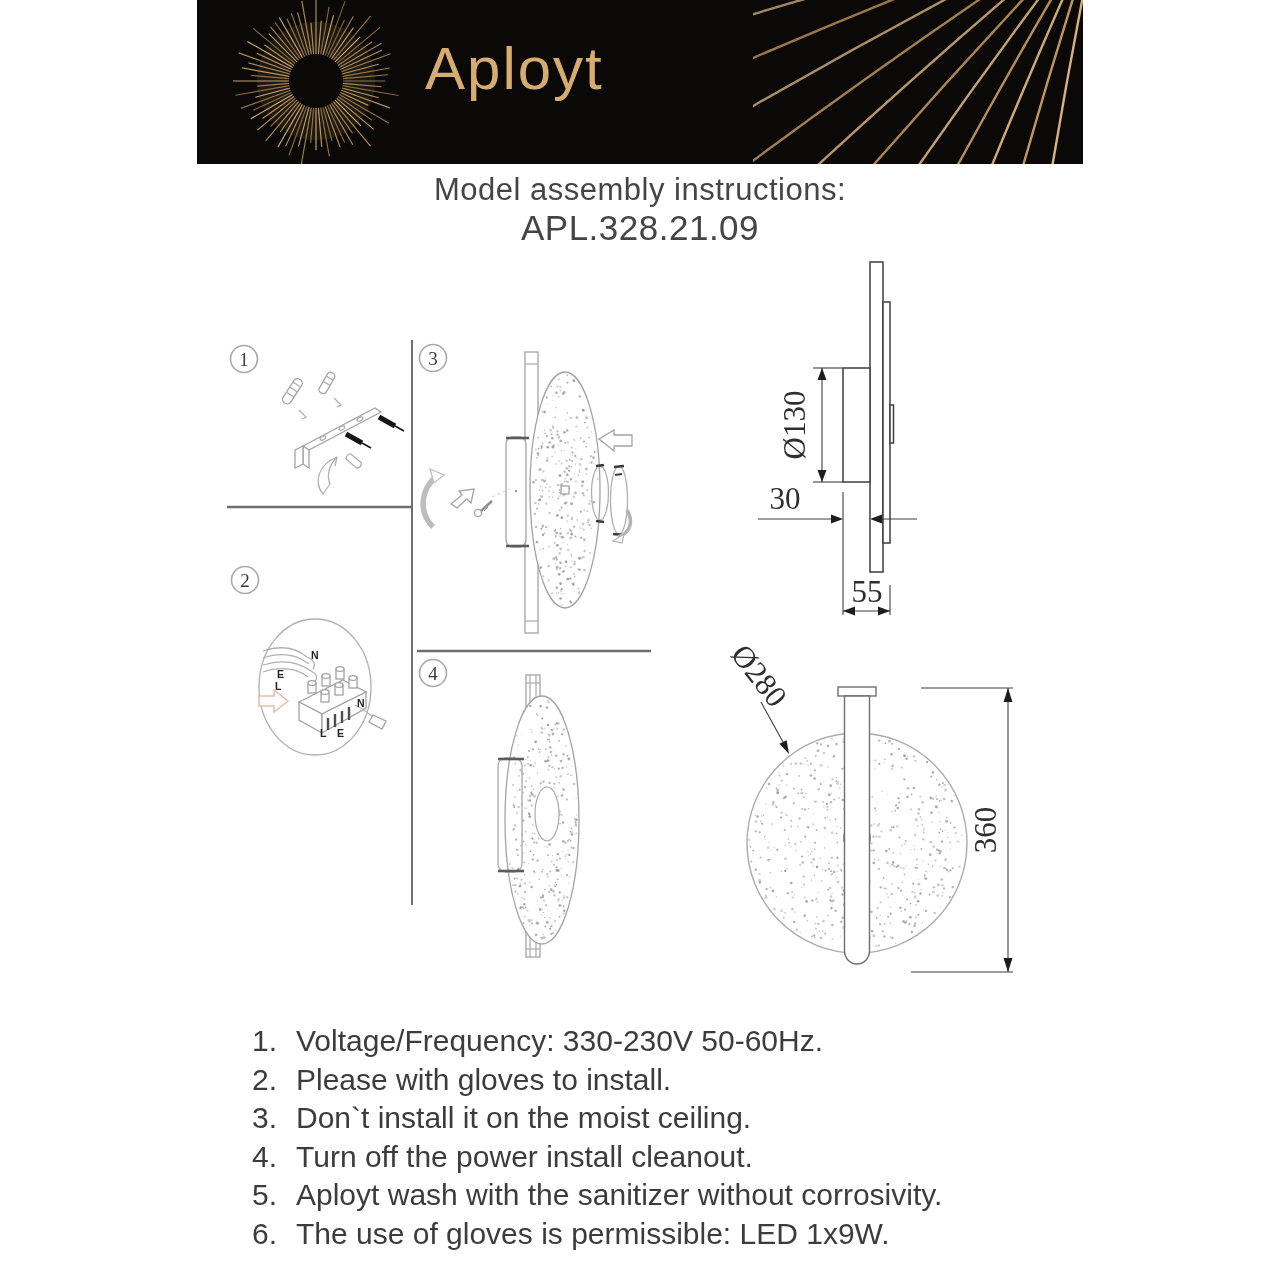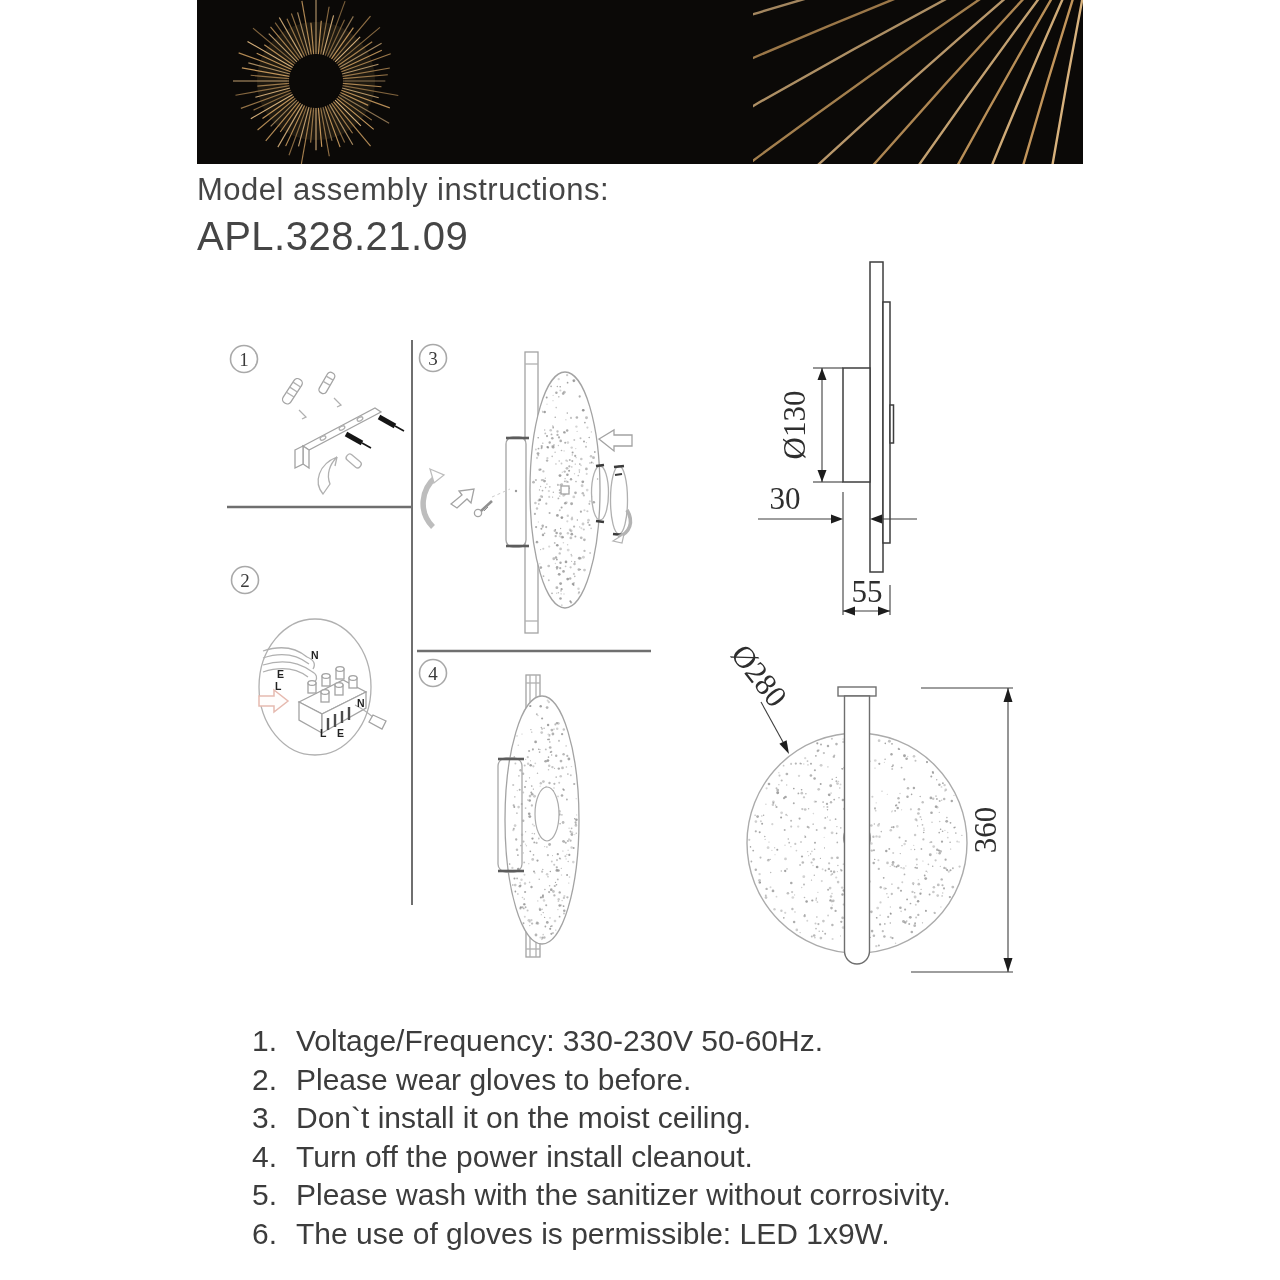--- a/index.html
+++ b/index.html
@@ -1,23 +1,23 @@
 <!DOCTYPE html>
 <html><head>
 <meta charset="utf-8">
 <style>
   html,body{margin:0;padding:0;background:#ffffff;}
   .page{position:relative;width:1280px;height:1280px;background:#fff;overflow:hidden;
         font-family:"Liberation Sans", sans-serif;}
   .hdr{position:absolute;left:197px;top:0;width:886px;height:164px;background:#0b0907;overflow:hidden;}
   .brand{position:absolute;left:228px;top:34px;font-size:60px;letter-spacing:2px;color:#d7ac71;
          font-family:"Liberation Sans", sans-serif;font-weight:400;}
-  .titleblock{position:absolute;left:197px;top:172px;width:886px;text-align:left;color:#454545;}
+  .titleblock{position:absolute;left:197px;top:172px;width:886px;text-align:center;color:#454545;}
   .t1{font-size:31px;letter-spacing:.5px;}
-  .t2{font-size:40px;letter-spacing:.5px;margin-top:6px;}
+  .t2{font-size:35px;letter-spacing:.5px;}
   .list{position:absolute;left:252px;top:1022px;width:830px;color:#3c3c3c;font-size:30px;}
   .li{display:flex;line-height:38.6px;}
   .li .n{width:44px;flex:0 0 44px;text-align:left;}
   .li .tx{flex:1;}
   svg text{user-select:none;}
   .dimb{font-family:"Liberation Serif", serif;font-size:31px;fill:#2e2e2e;}
   .stepnum{font-family:"Liberation Serif", serif;font-size:19px;fill:#3a3a3a;}
   .wlabel{font-family:"Liberation Sans", sans-serif;font-size:10.5px;font-weight:bold;fill:#222;}
   .lt{stroke:#b0b0b0;fill:none;stroke-width:1.3;}
   .ltf{stroke:#a3a3a3;fill:#ffffff;stroke-width:1.3;}
@@ -102,20 +102,21 @@
         <line x1="112.09188309203678" y1="67.9081169079632" x2="137.1473646965344" y2="42.85263530346558" stroke="#e4bc84" stroke-width="1.15" opacity="0.92"></line>
         <line x1="113.6831999642124" y1="69.64473453846344" x2="156.92580355982105" y2="33.359881810242875" stroke="#d2a263" stroke-width="1.15" opacity="0.62"></line>
         <line x1="115.11710519580276" y1="71.51343621852175" x2="149.1904108961674" y2="47.65505071540252" stroke="#d2a263" stroke-width="1.15" opacity="0.79"></line>
         <line x1="116.38268590217984" y1="73.49999999999999" x2="158.5716026968122" y2="49.142217531800235" stroke="#e4bc84" stroke-width="1.15" opacity="0.69"></line>
         <line x1="117.47031024998954" y1="75.5893069330011" x2="158.8328851974856" y2="56.30162147397356" stroke="#d2a263" stroke-width="1.15" opacity="0.86"></line>
         <line x1="118.37170076121953" y1="77.76545613020694" x2="167.70101705914595" y2="59.81105332105908" stroke="#d2a263" stroke-width="1.15" opacity="0.73"></line>
         <line x1="119.07999730980484" y1="80.01188578223194" x2="155.4663357406397" y2="70.26219578416422" stroke="#e4bc84" stroke-width="1.15" opacity="0.75"></line>
         <line x1="119.58980933132962" y1="82.31149920299285" x2="166.83818647167027" y2="73.98033551846169" stroke="#d2a263" stroke-width="1.15" opacity="0.69"></line>
         <line x1="119.89725684847713" y1="84.64679494581323" x2="164.81823257613738" y2="80.71671881511975" stroke="#d2a263" stroke-width="1.15" opacity="0.70"></line>
       </svg>
+    <div class="brand">Aployt</div>
     <svg id="fanrays" style="position:absolute;right:0;top:0;" width="330" height="164" viewBox="0 0 330 164">
         <path d="M345,-80 Q281.1133344187941,233.87018647988083 244.88194237425213,552.1205379808881" fill="none" stroke="#e4bc84" stroke-width="2.4" opacity="0.95"></path>
         <path d="M345,-80 Q246.1974013358535,224.68680066128826 174.38147225533103,536.8381619114058" fill="none" stroke="#d2a263" stroke-width="2.4" opacity="0.92"></path>
         <path d="M345,-80 Q212.53673097964338,211.63244394346904 106.0486685871227,513.7190086362515" fill="none" stroke="#e4bc84" stroke-width="2.4" opacity="0.90"></path>
         <path d="M345,-80 Q180.5589738920136,194.87296871928407 40.75168284152568,483.0568013142514" fill="none" stroke="#d2a263" stroke-width="2.4" opacity="0.88"></path>
         <path d="M345,-80 Q150.6703996154588,174.62130000136386 -20.679902829952596,445.2410957515382" fill="none" stroke="#e4bc84" stroke-width="2.4" opacity="0.85"></path>
         <path d="M345,-80 Q123.25073513845633,151.13473026216755 -77.46561523348981,400.7523311908003" fill="none" stroke="#d2a263" stroke-width="2.4" opacity="0.82"></path>
         <path d="M345,-80 Q98.64834055742871,124.71165059637269 -128.88400585300695,350.15572644881445" fill="none" stroke="#e4bc84" stroke-width="2.4" opacity="0.80"></path>
         <path d="M345,-80 Q77.17578324735818,95.68775973537237 -174.28181667620674,294.09409895032877" fill="none" stroke="#d2a263" stroke-width="2.4" opacity="0.77"></path>
         <path d="M345,-80 Q59.10586677012827,64.43179907742037 -213.08227967702487,233.27969789071057" fill="none" stroke="#e4bc84" stroke-width="2.4" opacity="0.75"></path>
@@ -1578,32 +1579,32 @@
     </g>
   </svg>
 
   <div class="list">
     <div class="li">
         <span class="n">1.</span>
         <span class="tx">Voltage/Frequency: 330-230V 50-60Hz.</span>
       </div>
     <div class="li">
         <span class="n">2.</span>
-        <span class="tx">Please wear gloves to before.</span>
+        <span class="tx">Please with gloves to install.</span>
       </div>
     <div class="li">
         <span class="n">3.</span>
         <span class="tx">Don`t install it on the moist ceiling.</span>
       </div>
     <div class="li">
         <span class="n">4.</span>
         <span class="tx">Turn off the power install cleanout.</span>
       </div>
     <div class="li">
         <span class="n">5.</span>
-        <span class="tx">Please wash with the sanitizer without corrosivity.</span>
+        <span class="tx">Aployt wash with the sanitizer without corrosivity.</span>
       </div>
     <div class="li">
         <span class="n">6.</span>
         <span class="tx">The use of gloves is permissible: LED 1x9W.</span>
       </div>
   </div>
 </div>
 
 </body></html>

